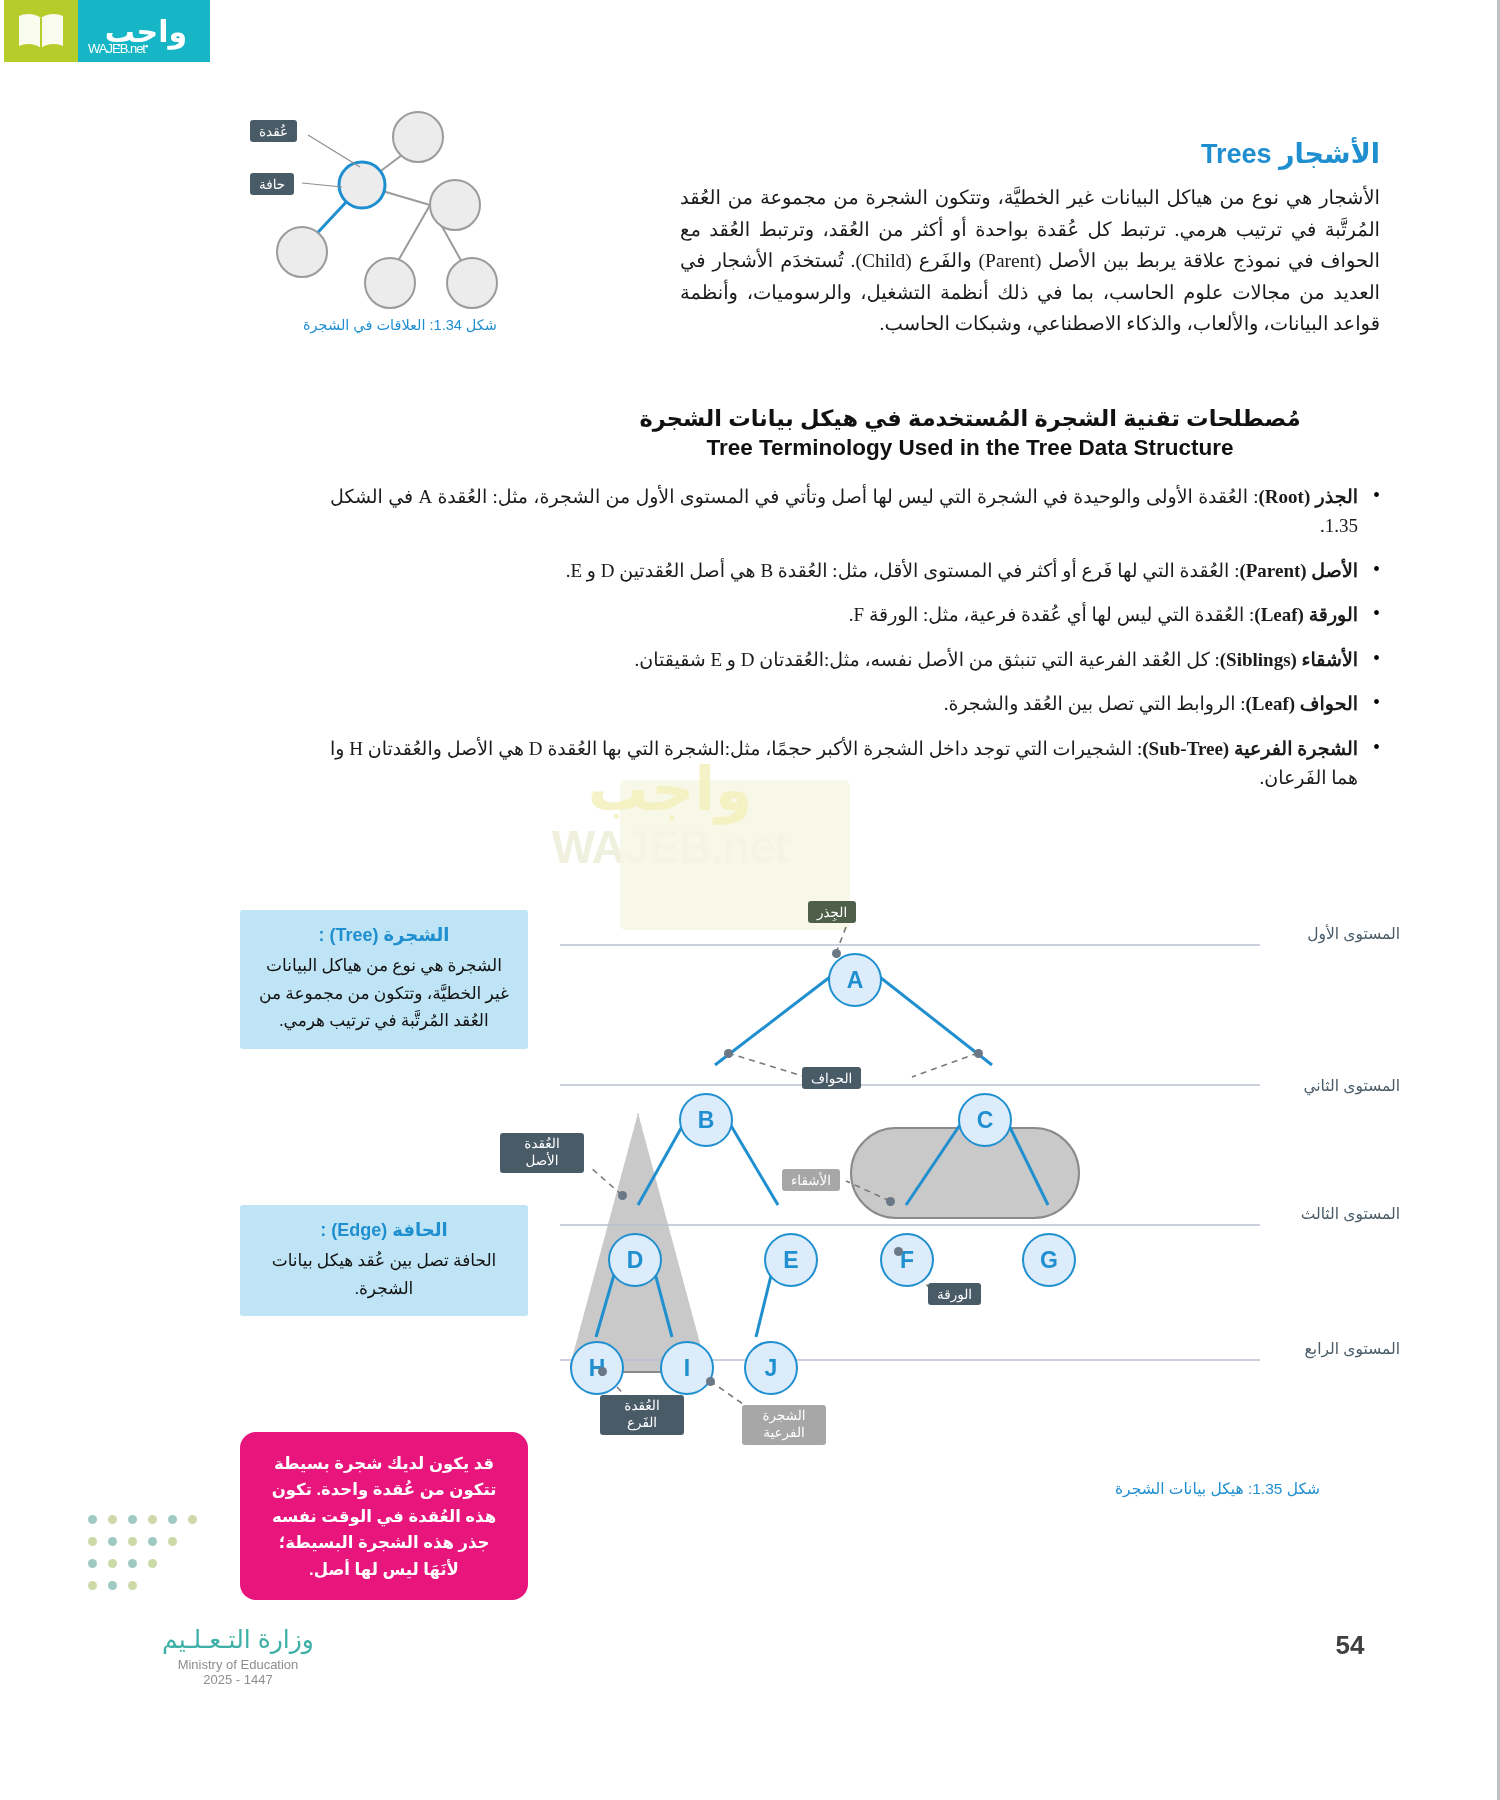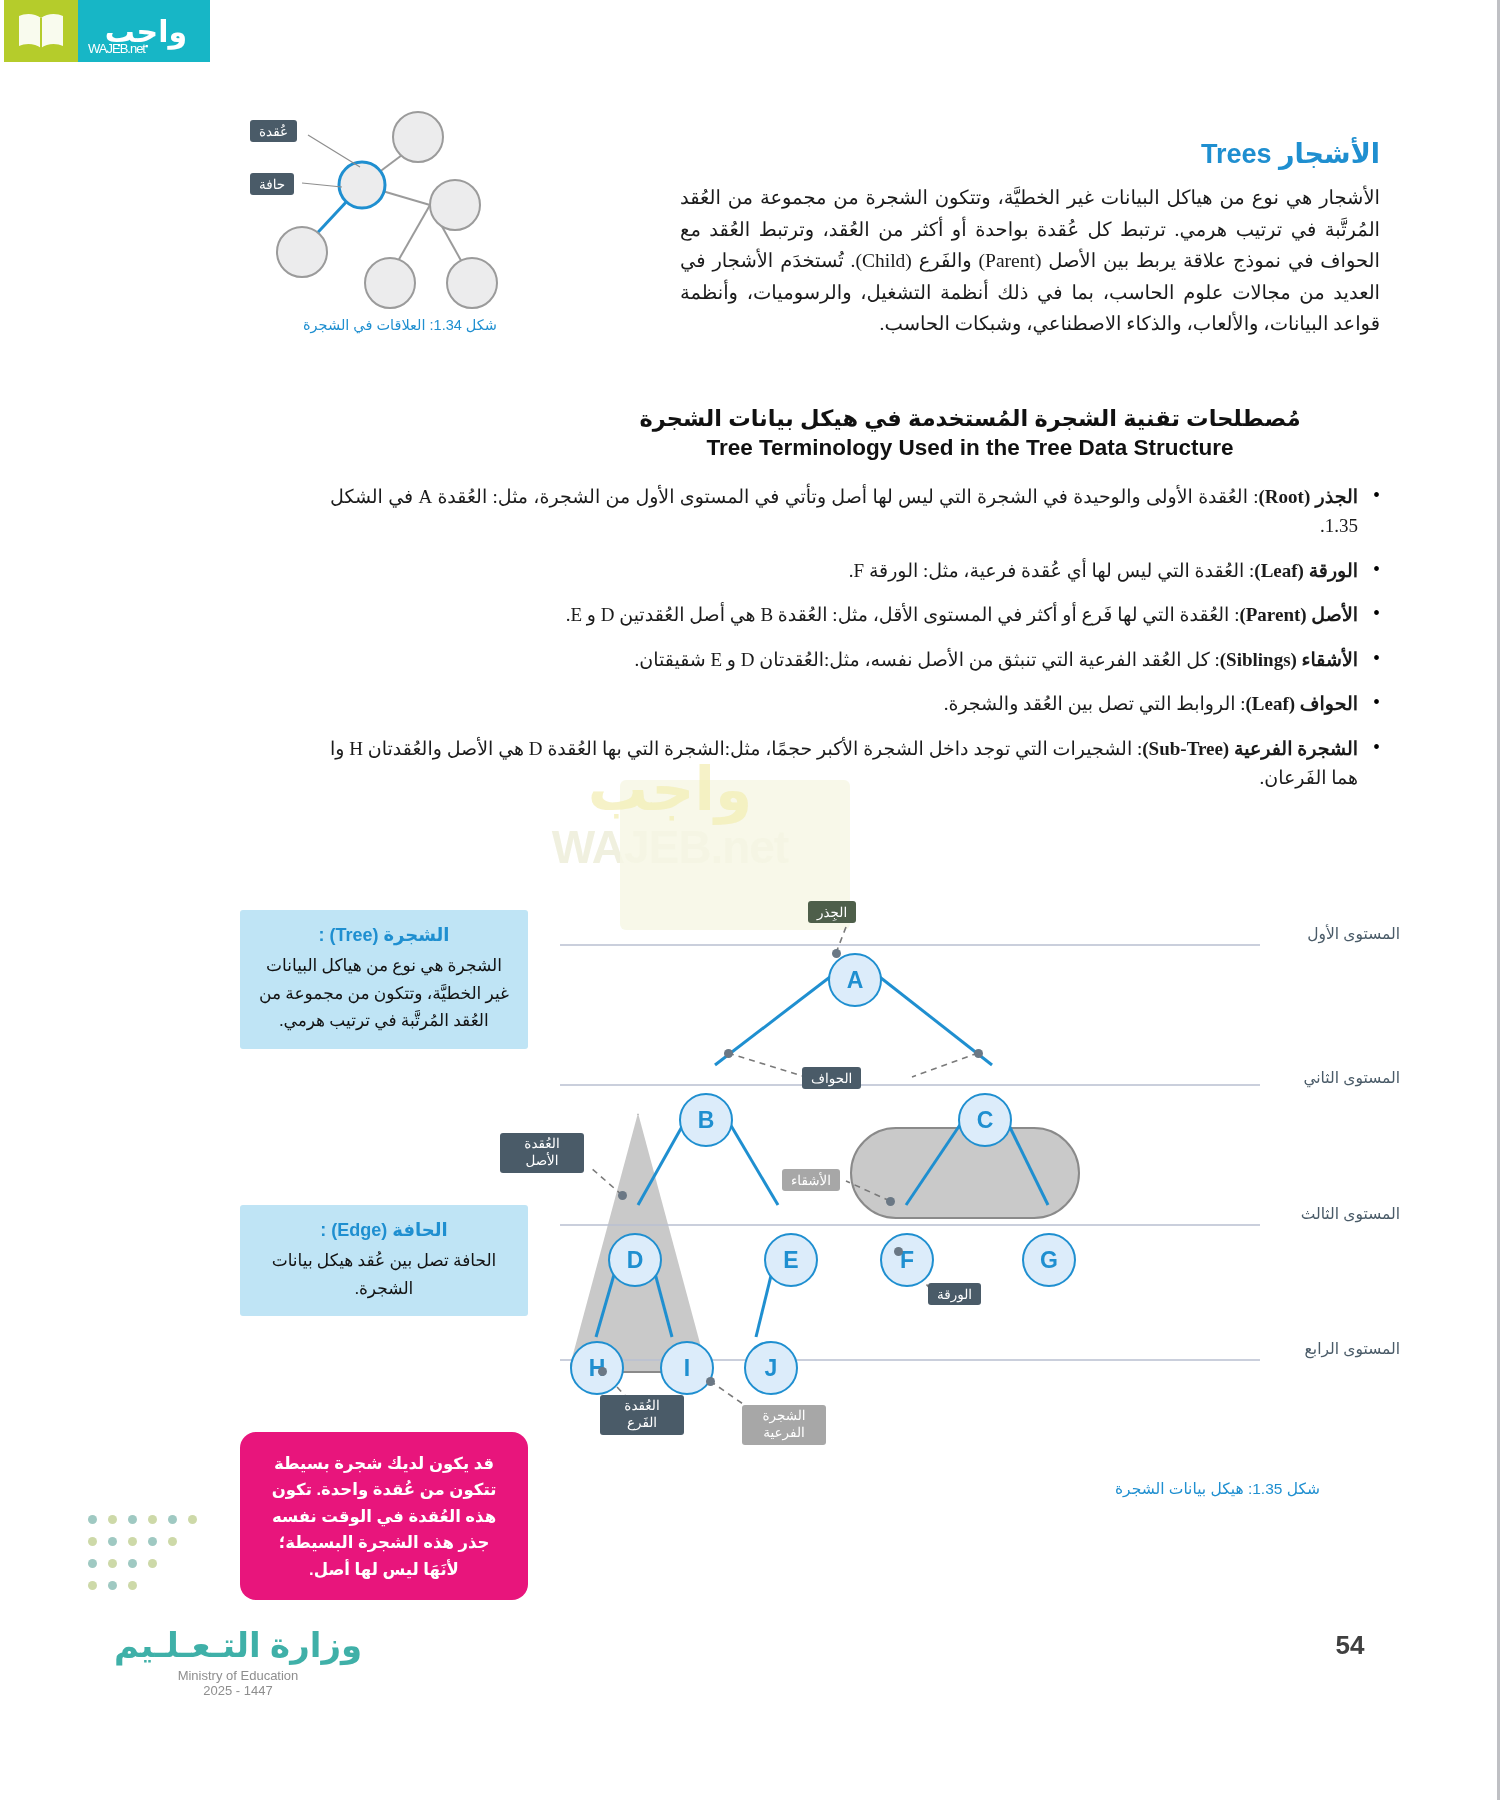--- a/index.html
+++ b/index.html
@@ -136,21 +136,21 @@
   #dots-deco{
     position:absolute; left:88px; top:1515px; width:140px; height:92px;
   }
   #dots-deco i{ position:absolute; border-radius:50%; display:block; }
 
   
   #ministry{
     position:absolute; left:88px; top:1625px; width:300px; direction:rtl;
     text-align:center;
   }
-  #ministry .ar{ color:#3fb0a8; font-size:34px; font-weight:bold; letter-spacing:1px;}
+  #ministry .ar{ color:#3fb0a8; font-size:25px; font-weight:normal; letter-spacing:1px;}
   #ministry .en{ color:#8e8e8e; font-size:13px; margin-top:3px;
                  font-family:"Liberation Sans",sans-serif; direction:ltr;}
   #ministry .yr{ color:#8e8e8e; font-size:13px; font-family:"Liberation Sans",sans-serif; direction:ltr;}
 
   #page-num{
     position:absolute; left:1320px; top:1630px; width:60px;
     color:#404040; font-size:26px; font-weight:bold; text-align:center;
     font-family:"Liberation Sans",sans-serif;
   }
 
@@ -234,24 +234,24 @@
 <div id="term-head">
   <div class="ar">مُصطلحات تقنية الشجرة المُستخدمة في هيكل بيانات الشجرة</div>
   <div class="en">Tree Terminology Used in the Tree Data Structure</div>
 </div>
 
 <ul id="term-list">
   <li>
     <span class="term">الجذر (Root)</span><span>: العُقدة الأولى والوحيدة في الشجرة التي ليس لها أصل وتأتي في المستوى الأول من الشجرة، مثل: العُقدة A في الشكل 1.35.</span>
   </li>
   <li>
+    <span class="term">الأصل (Parent)</span><span>: العُقدة التي لها فَرع أو أكثر في المستوى الأقل، مثل: العُقدة B هي أصل العُقدتين D و E.</span>
+  </li>
+  <li>
     <span class="term">الورقة (Leaf)</span><span>: العُقدة التي ليس لها أي عُقدة فرعية، مثل: الورقة F.</span>
-  </li>
-  <li>
-    <span class="term">الأصل (Parent)</span><span>: العُقدة التي لها فَرع أو أكثر في المستوى الأقل، مثل: العُقدة B هي أصل العُقدتين D و E.</span>
   </li>
   <li>
     <span class="term">الأشقاء (Siblings)</span><span>: كل العُقد الفرعية التي تنبثق من الأصل نفسه، مثل:العُقدتان D و E شقيقتان.</span>
   </li>
   <li>
     <span class="term">الحواف (Leaf)</span><span>: الروابط التي تصل بين العُقد والشجرة.</span>
   </li>
   <li>
     <span class="term">الشجرة الفرعية (Sub-Tree)</span><span>: الشجيرات التي توجد داخل الشجرة الأكبر حجمًا، مثل:الشجرة التي بها العُقدة D هي الأصل والعُقدتان H وا هما الفَرعان.</span>
   </li>
@@ -354,21 +354,21 @@
   <span class="tagbox calloutbox" style="left:222px; top:264px; background:#a7a7a7;">الأشقاء</span>
   <span class="tagbox calloutbox" style="left:368px; top:378px;">الورقة</span>
   <span class="tagbox calloutbox" style="left:40px; top:490px; text-align:center; line-height:1.25; white-space:normal; width:84px;">
     <span>العُقدة الفَرع</span>
   </span>
   <span class="tagbox calloutbox" style="left:182px; top:500px; background:#a7a7a7; text-align:center; line-height:1.25; white-space:normal; width:84px;">
     <span>الشجرة الفرعية</span>
   </span>
 
   <div class="levellabel" style="top:20px;  right:-80px;">المستوى الأول</div>
-  <div class="levellabel" style="top:164px; right:-80px;">المستوى الثاني</div>
+  <div class="levellabel" style="top:172px; right:-80px;">المستوى الثاني</div>
   <div class="levellabel" style="top:300px; right:-80px;">المستوى الثالث</div>
   <div class="levellabel" style="top:435px; right:-80px;">المستوى الرابع</div>
 
   <div class="cap" style="right:0px; top:575px;">شكل 1.35: هيكل بيانات الشجرة</div>
 </div>
 
 <div id="ministry">
   <div class="ar">وزارة التـعـلـيم</div>
   <div class="en">Ministry of Education</div>
   <div class="yr">2025 - 1447</div>

